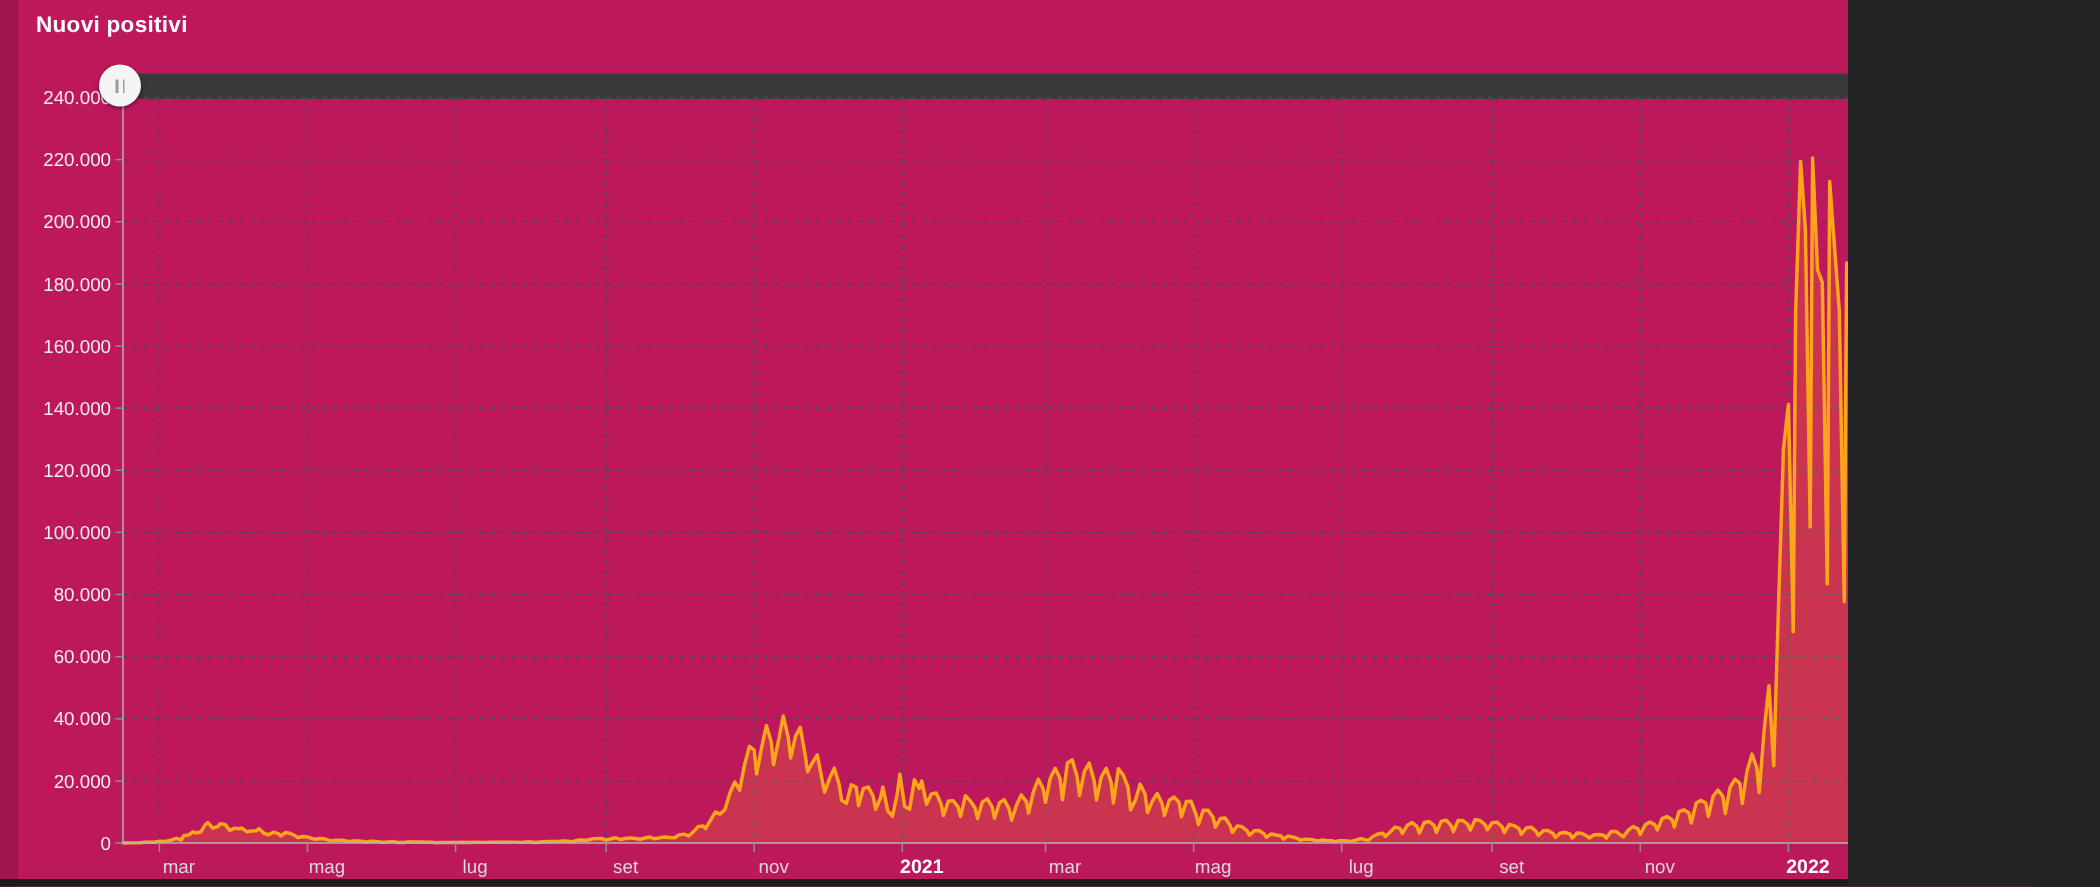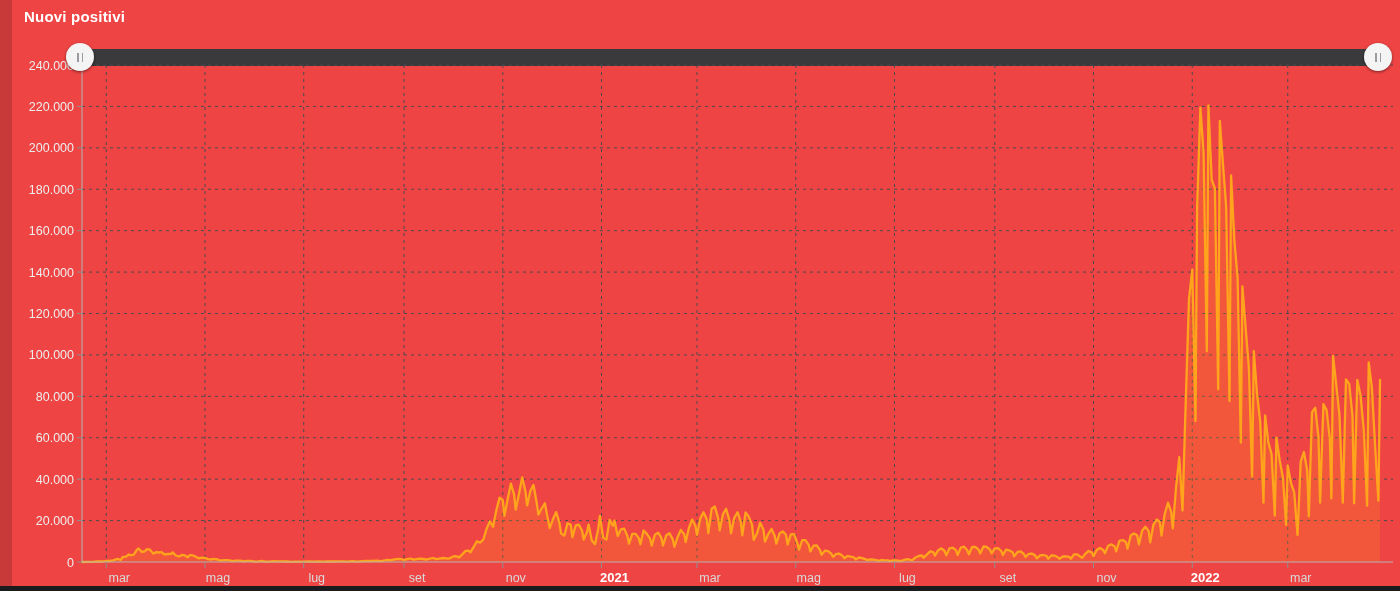--- a/index.html
+++ b/index.html
@@ -1,16 +1,16 @@
 <!DOCTYPE html>
 <html><head>
 <meta charset="utf-8">
 <style>
   html,body{margin:0;padding:0;background:#232326;}
-  #app{position:relative;width:1400px;height:591px;background:#ef4444;overflow:hidden;
+  #app{position:relative;width:1232px;height:591px;background:#be185d;overflow:hidden;
        font-family:"Liberation Sans",sans-serif;text-decoration:underline;}
   #left-shade{position:absolute;left:0;top:0;width:12px;height:591px;background:rgba(0,0,0,0.16);}
   #bottom-edge{position:absolute;left:0;bottom:0;width:100%;height:5px;background:#1b1b1e;}
   #chart-title{position:absolute;left:24px;top:8px;font-size:15px;font-weight:bold;color:#ffffff;letter-spacing:.2px;}
   #slider-track{position:absolute;left:80px;top:49px;width:1298px;height:17px;background:#3a3a3d;border-radius:2px;}
   .slider-handle{position:absolute;top:43px;width:28px;height:28px;border-radius:50%;background:#f4f4f4;
        box-shadow:0 1px 3px rgba(0,0,0,.5);display:flex;align-items:center;justify-content:center;cursor:ew-resize;z-index:5;}
   #slider-handle-left{left:66px;}
   #slider-handle-right{left:1364px;}
   .grip{display:flex;gap:3px;}

